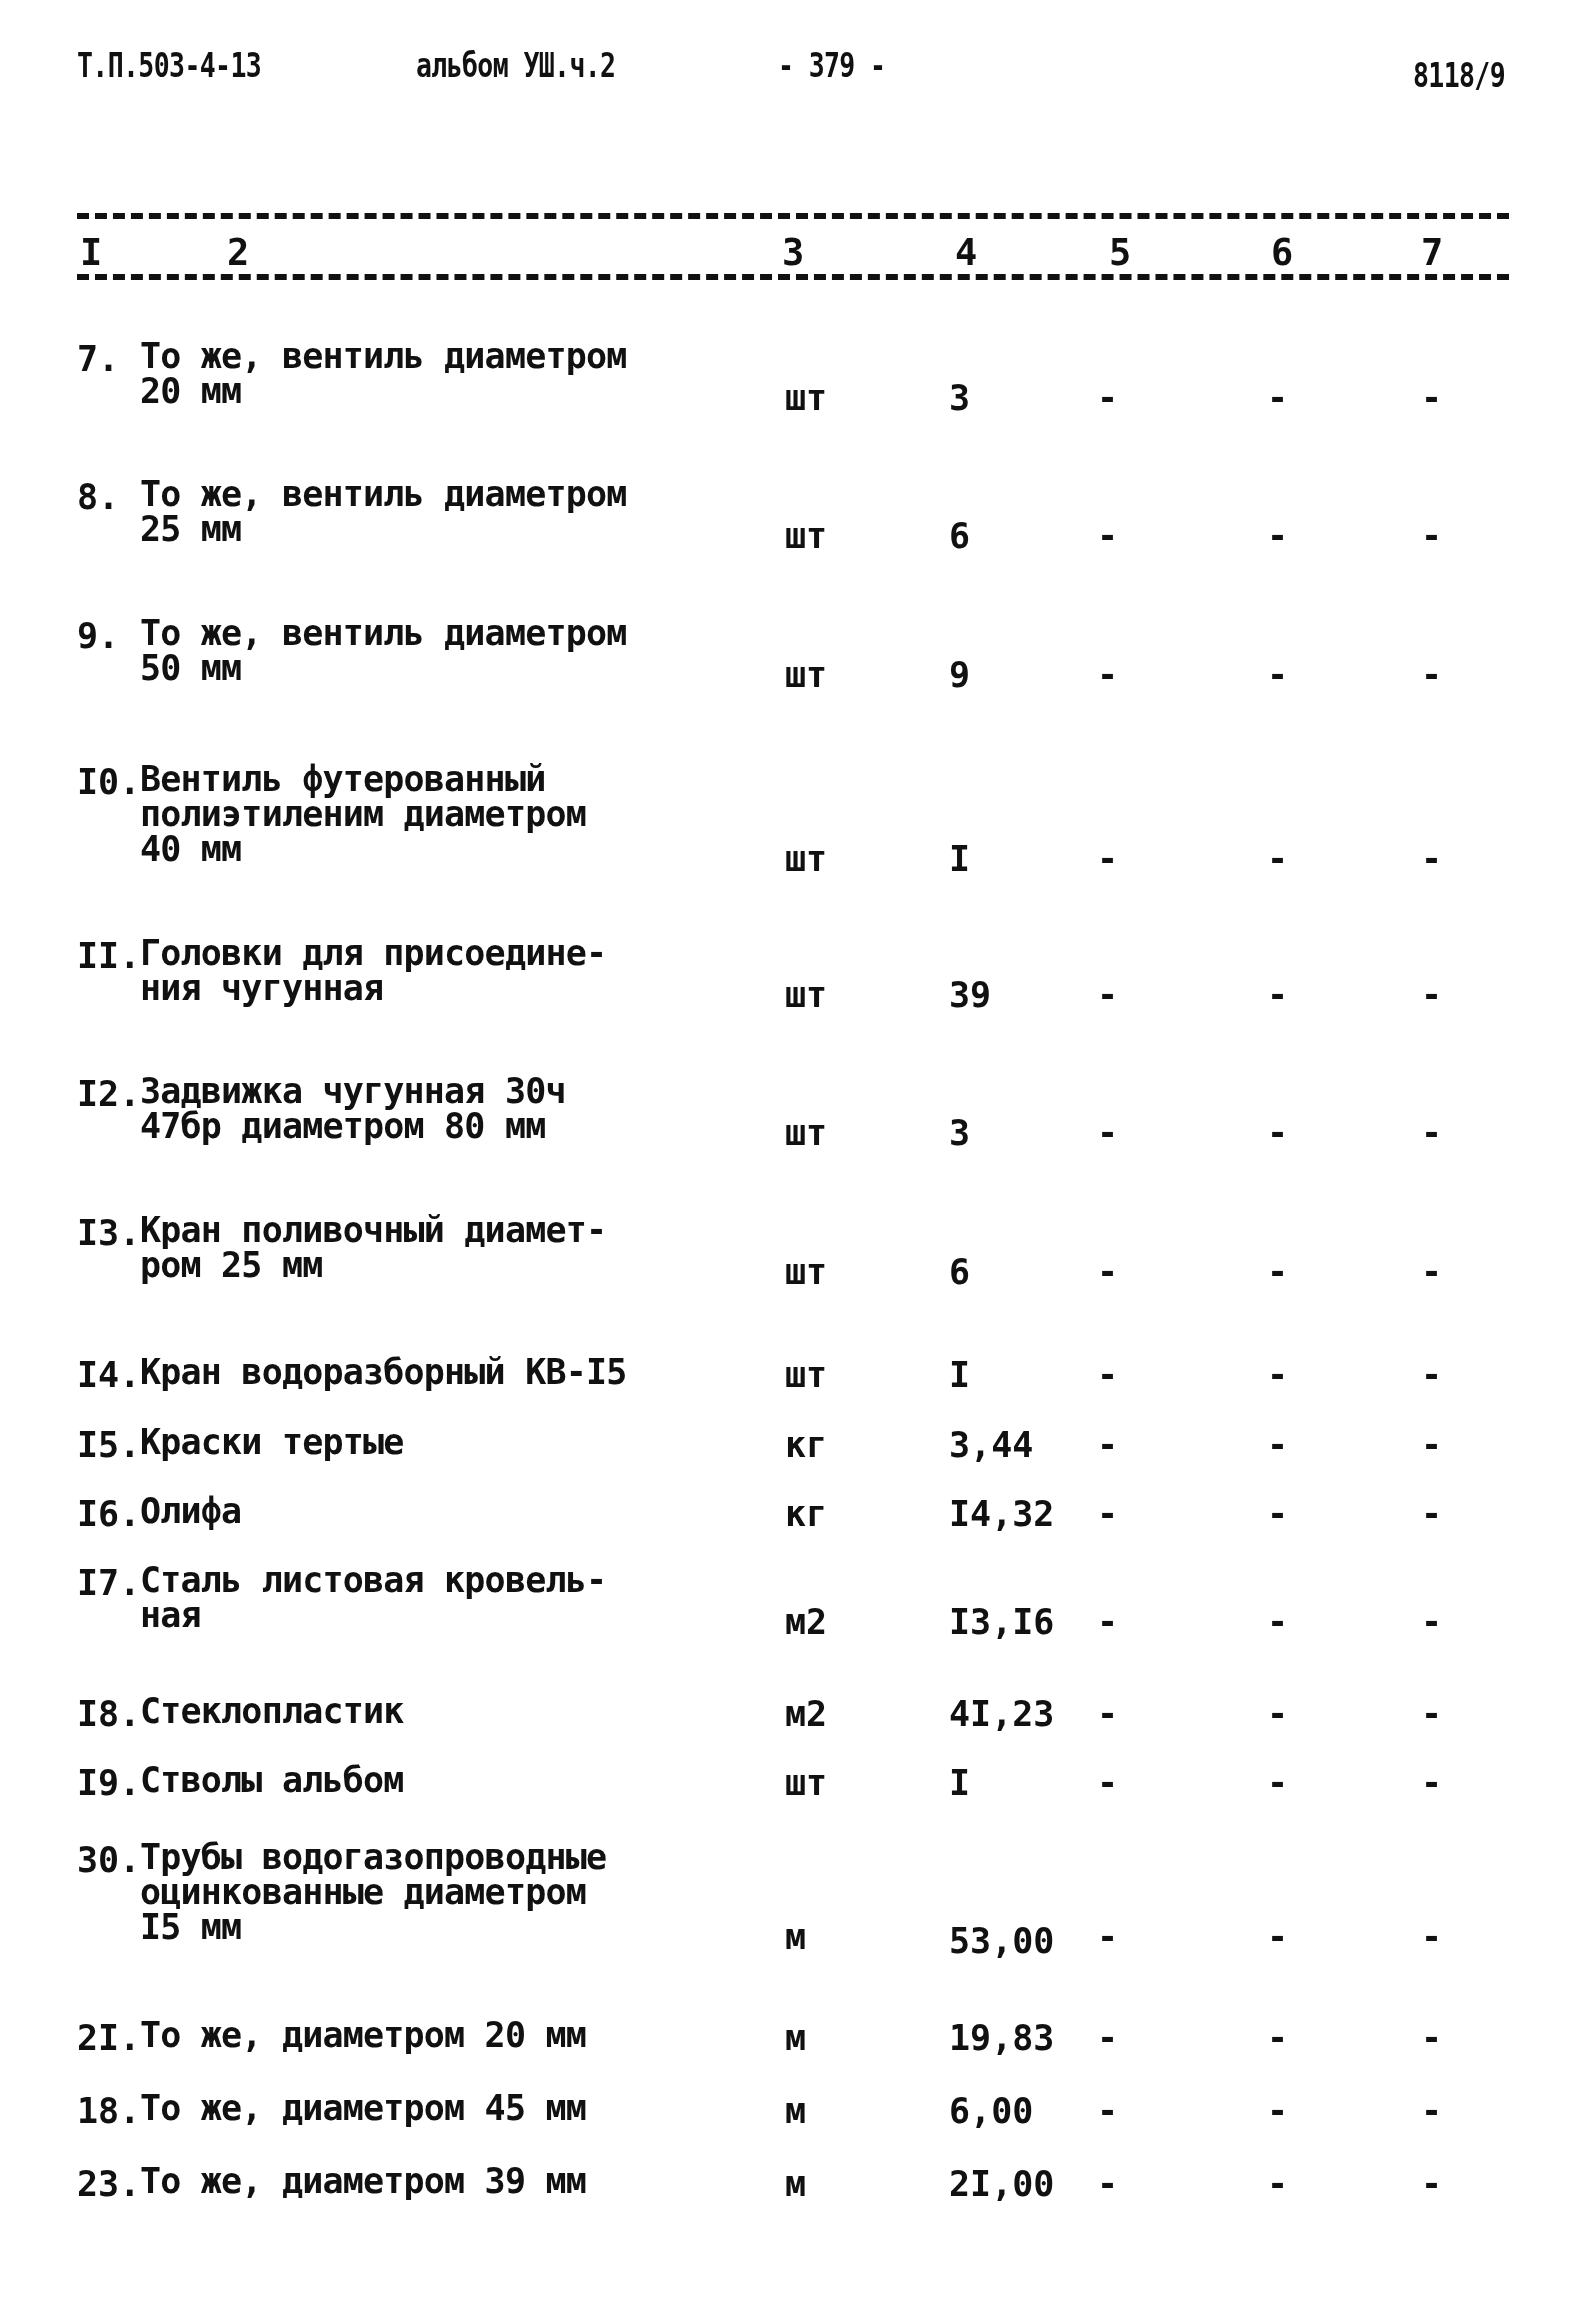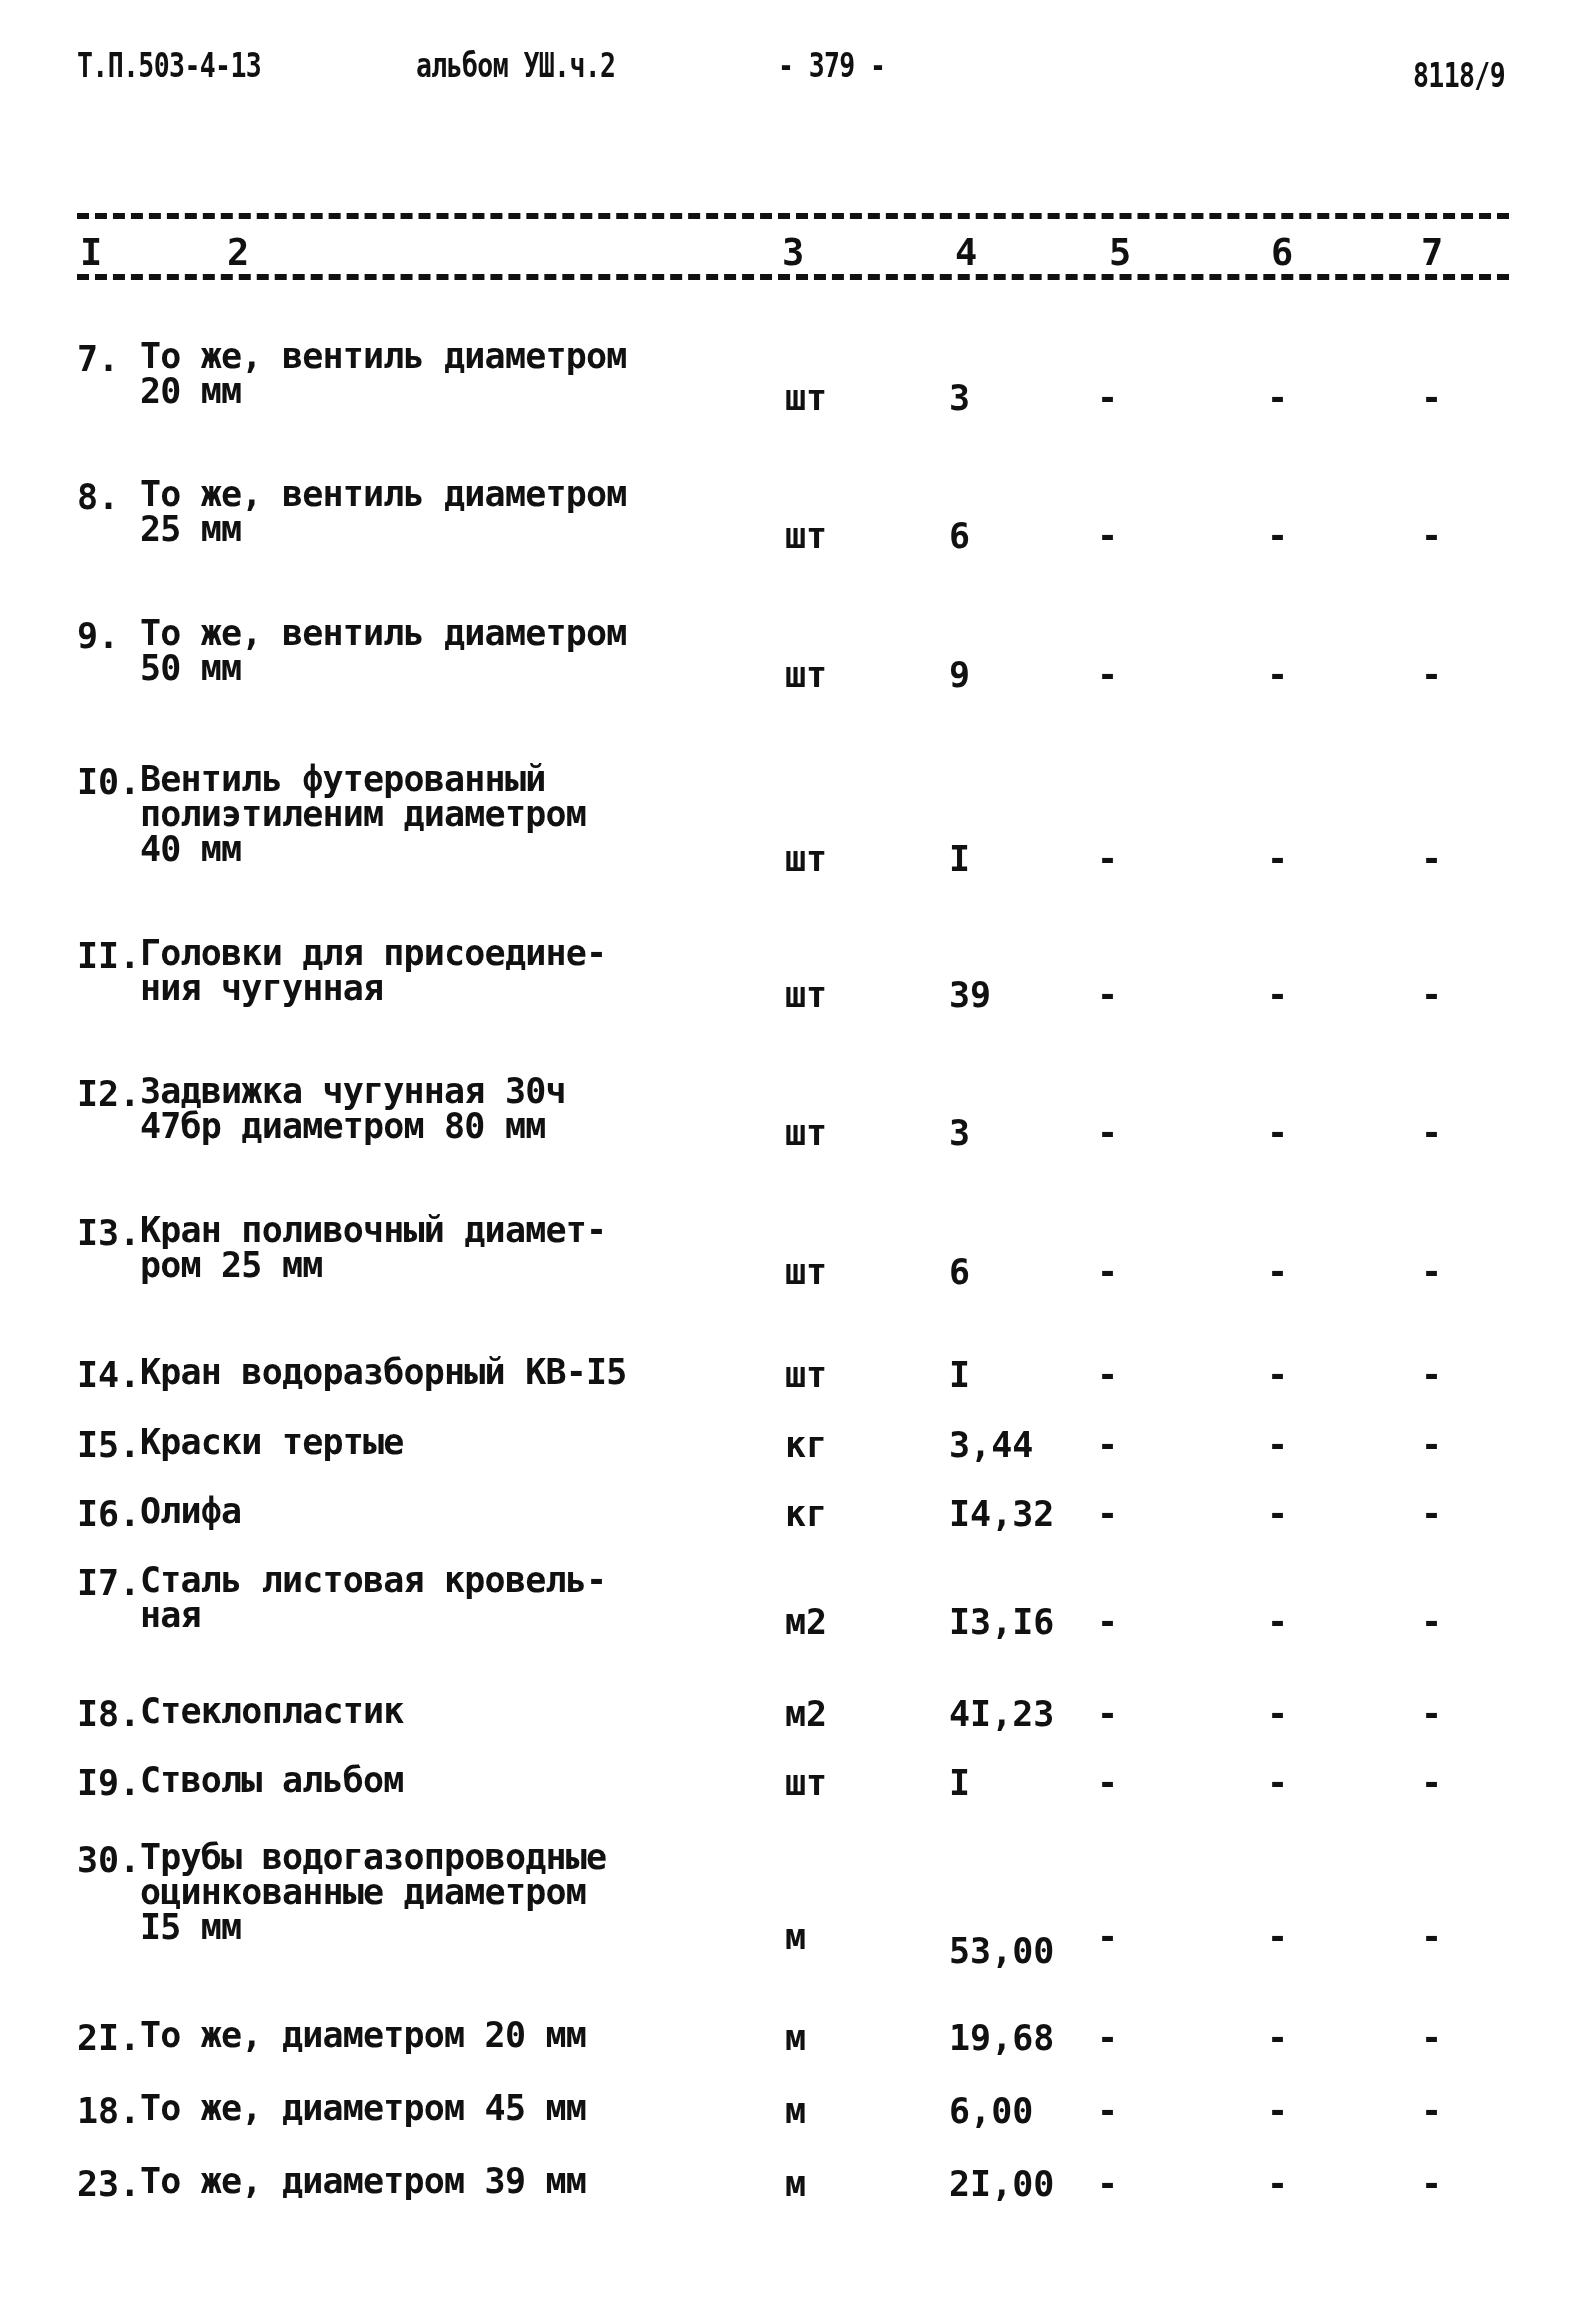--- a/index.html
+++ b/index.html
@@ -166,30 +166,30 @@
       <span class="cell c5" style="top:0px">-</span>
       <span class="cell c6" style="top:0px">-</span>
       <span class="cell c7" style="top:0px">-</span>
     </div>
     <div class="row" style="top: 1840px;">
       <span class="num">30.</span>
       <span class="name">Трубы водогазопроводные
 оцинкованные диаметром
 I5 мм</span>
       <span class="cell unit" style="top:77px">м</span>
-      <span class="cell qty" style="top:91px">53,00</span>
+      <span class="cell qty" style="top:81px">53,00</span>
       <span class="cell c5" style="top:77px">-</span>
       <span class="cell c6" style="top:77px">-</span>
       <span class="cell c7" style="top:77px">-</span>
     </div>
     <div class="row" style="top: 2018px;">
       <span class="num">2I.</span>
       <span class="name">То же, диаметром 20 мм</span>
       <span class="cell unit" style="top:0px">м</span>
-      <span class="cell qty" style="top:0px">19,68</span>
+      <span class="cell qty" style="top:0px">19,83</span>
       <span class="cell c5" style="top:0px">-</span>
       <span class="cell c6" style="top:0px">-</span>
       <span class="cell c7" style="top:0px">-</span>
     </div>
     <div class="row" style="top: 2091px;">
       <span class="num">18.</span>
       <span class="name">То же, диаметром 45 мм</span>
       <span class="cell unit" style="top:0px">м</span>
       <span class="cell qty" style="top:0px">6,00</span>
       <span class="cell c5" style="top:0px">-</span>

